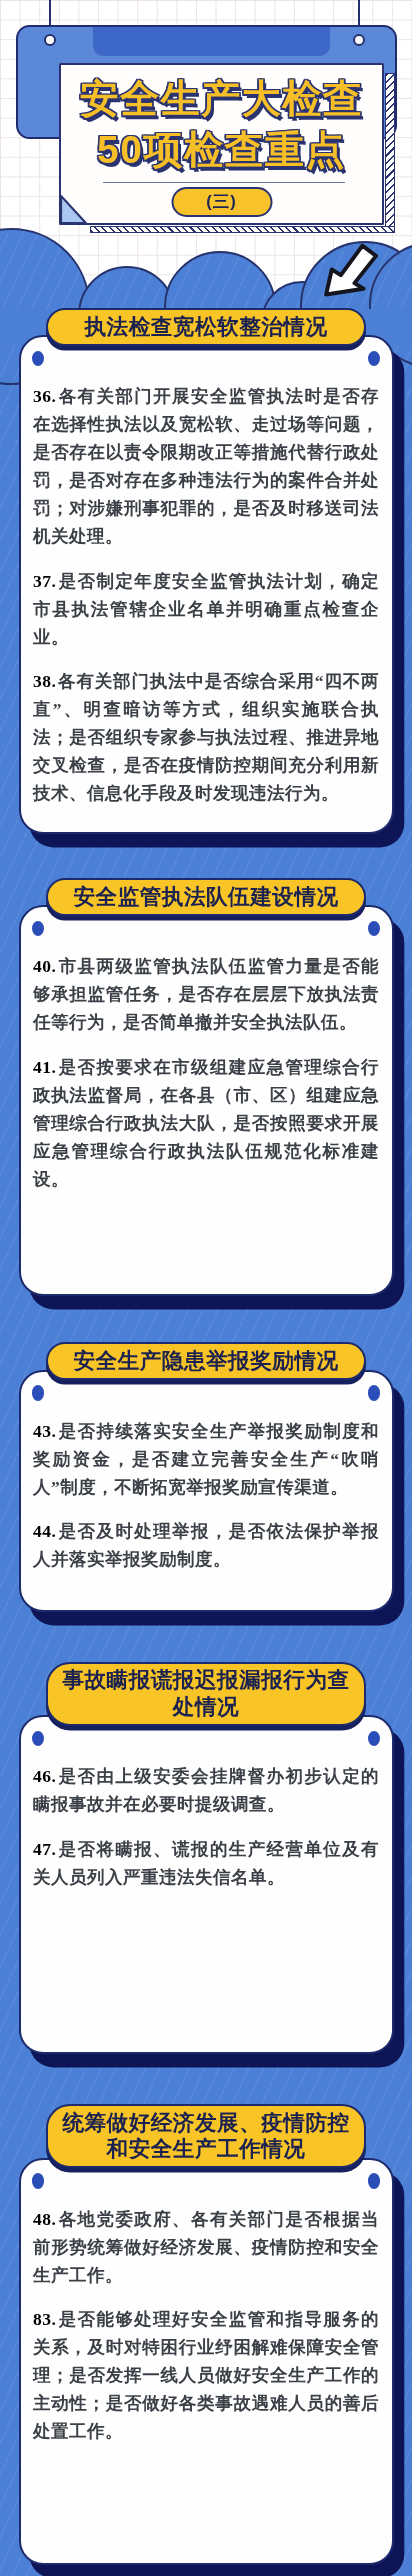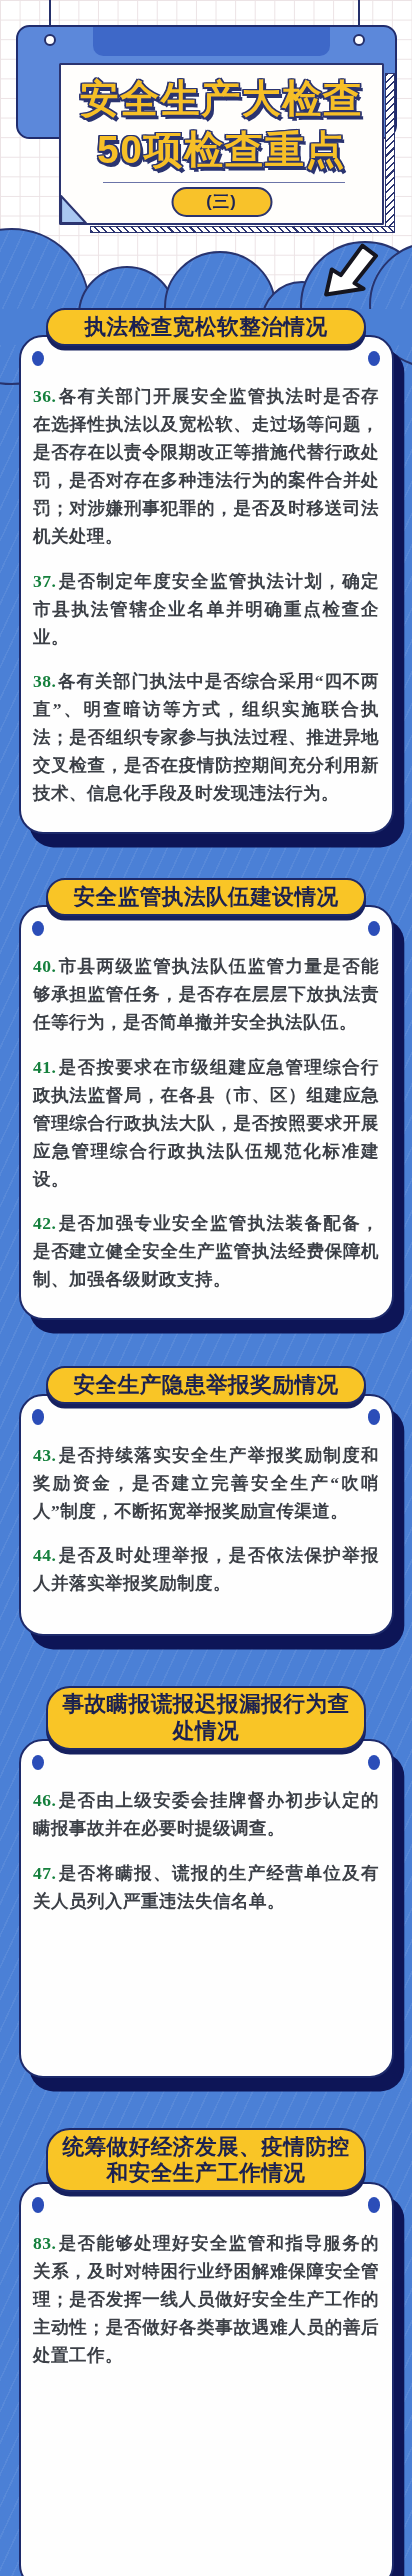--- a/index.html
+++ b/index.html
@@ -110,21 +110,21 @@
     font-size:17.5px; line-height:28px; letter-spacing:0.5px; color:#3b3f46;
     text-align:justify;
   }
   .h1c{ min-height:496px; } .h2c{ min-height:391px; } .h3c{ min-height:242px; }
   .h4c{ min-height:339px; } .h5c{ min-height:407px; }
 
   .dot{ position:absolute; top:13.4px; width:12.4px; height:15.5px; border-radius:50%; background:#2b4db8; }
   .dl{ left:11.3px; } .dr{ right:11.3px; }
 
   .item + .item{ margin-top:16.5px; }
-  .num{ color:#15803d; padding-right:1.5px; }
+  .num{ color:#000000; padding-right:1.5px; }
 </style>
 </head>
 <body>
 
 <div class="page">
 
   <div class="gridbg"></div>
 
   <div class="cloud c1"></div>
   <div class="cloud c2"></div>
@@ -176,21 +176,20 @@
 
     <div class="sec m2">
       <div class="pill">
         <span>安全监管执法队伍建设情况</span>
       </div>
       <div class="card h2c">
         <span class="dot dl"></span>
         <span class="dot dr"></span>
         <p class="item"><span class="num">40.</span><span>市县两级监管执法队伍监管力量是否能够承担监管任务，是否存在层层下放执法责任等行为，是否简单撤并安全执法队伍。</span></p>
         <p class="item"><span class="num">41.</span><span>是否按要求在市级组建应急管理综合行政执法监督局，在各县（市、区）组建应急管理综合行政执法大队，是否按照要求开展应急管理综合行政执法队伍规范化标准建设。</span></p>
-        <p class="item"><span class="num">42.</span><span>是否加强专业安全监管执法装备配备，是否建立健全安全生产监管执法经费保障机制、加强各级财政支持。</span></p>
       </div>
     </div>
 
     <div class="sec m3">
       <div class="pill">
         <span>安全生产隐患举报奖励情况</span>
       </div>
       <div class="card h3c">
         <span class="dot dl"></span>
         <span class="dot dr"></span>
@@ -211,20 +210,21 @@
       </div>
     </div>
 
     <div class="sec m5">
       <div class="pill">
         <span>统筹做好经济发展、疫情防控和安全生产工作情况</span>
       </div>
       <div class="card h5c">
         <span class="dot dl"></span>
         <span class="dot dr"></span>
+        <p class="item"><span class="num">48.</span><span>各地党委政府、各有关部门是否根据当前形势统筹做好经济发展、疫情防控和安全生产工作。</span></p>
         <p class="item"><span class="num">83.</span><span>是否能够处理好安全监管和指导服务的关系，及时对特困行业纾困解难保障安全管理；是否发挥一线人员做好安全生产工作的主动性；是否做好各类事故遇难人员的善后处置工作。</span></p>
 
       </div>
     </div>
 
   </div>
 </div>
 
 
 </body></html>

